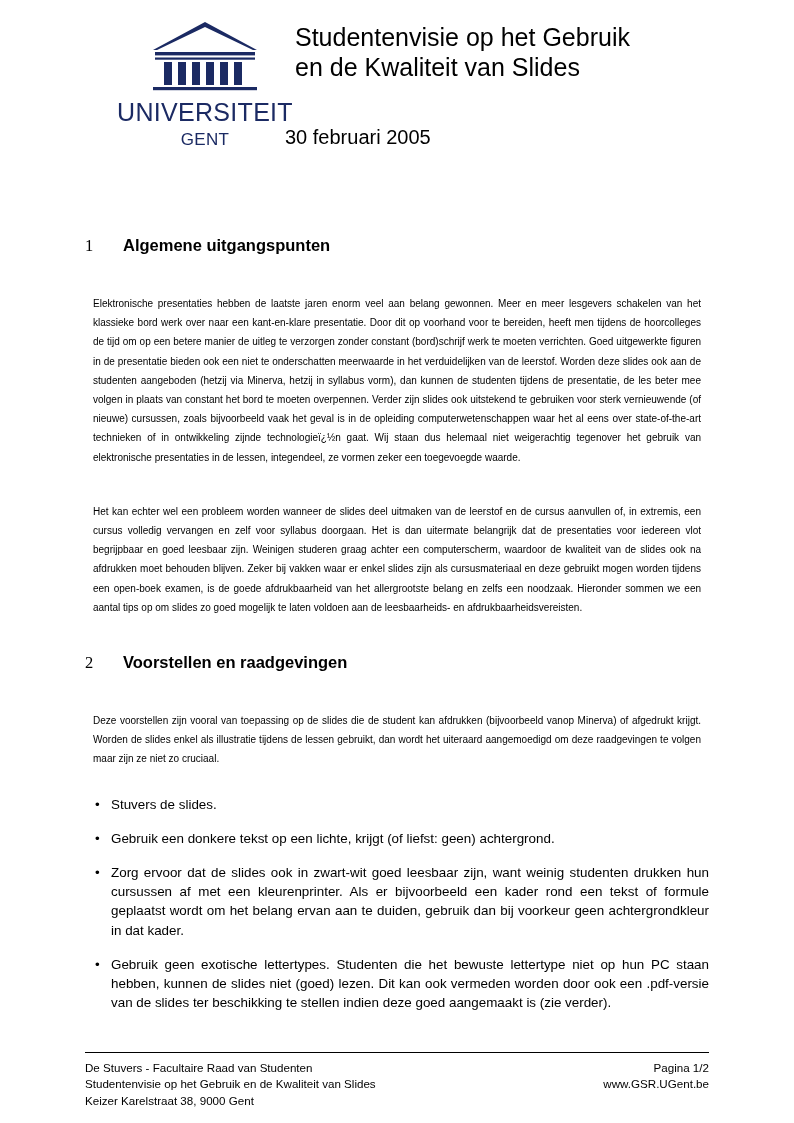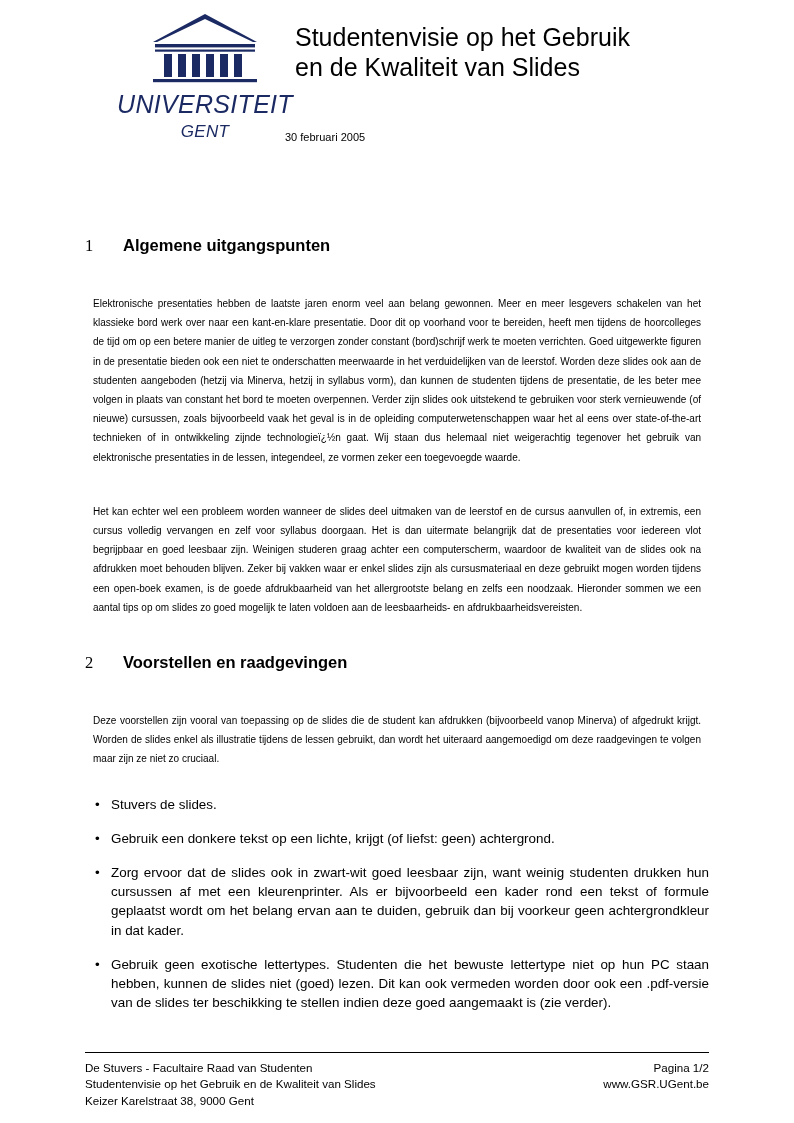--- a/index.html
+++ b/index.html
@@ -28,24 +28,23 @@
   .header {
     position: relative;
     height: 190px;
     padding-top: 22px;
     box-sizing: border-box;
   }
 
   .logo-block {
     position: absolute;
     left: 25px;
-    top: 10px;
+    top: 18px;
     width: 190px;
     text-align: center;
-    font-style: italic;
   }
 
   .logo-mark {
     width: 120px;
     height: 78px;
     margin: 0 auto;
     display: block;
   }
 
   .logo-word {
@@ -75,21 +74,21 @@
   .doc-title {
     font-size: 25px;
     line-height: 30px;
     font-weight: normal;
     margin: 0;
     padding: 0 10px;
   }
 
   .doc-date {
     margin-top: 45px;
-    font-size: 11px;
+    font-size: 20px;
     line-height: 20px;
   }
 
   
   .content {
     padding-top: 46px;
   }
 
   .section-heading {
     display: flex;

